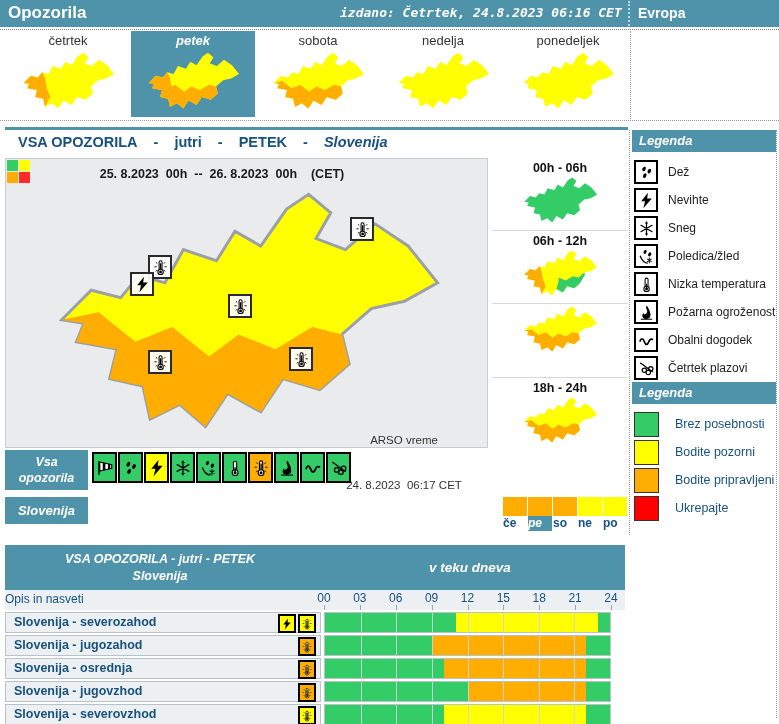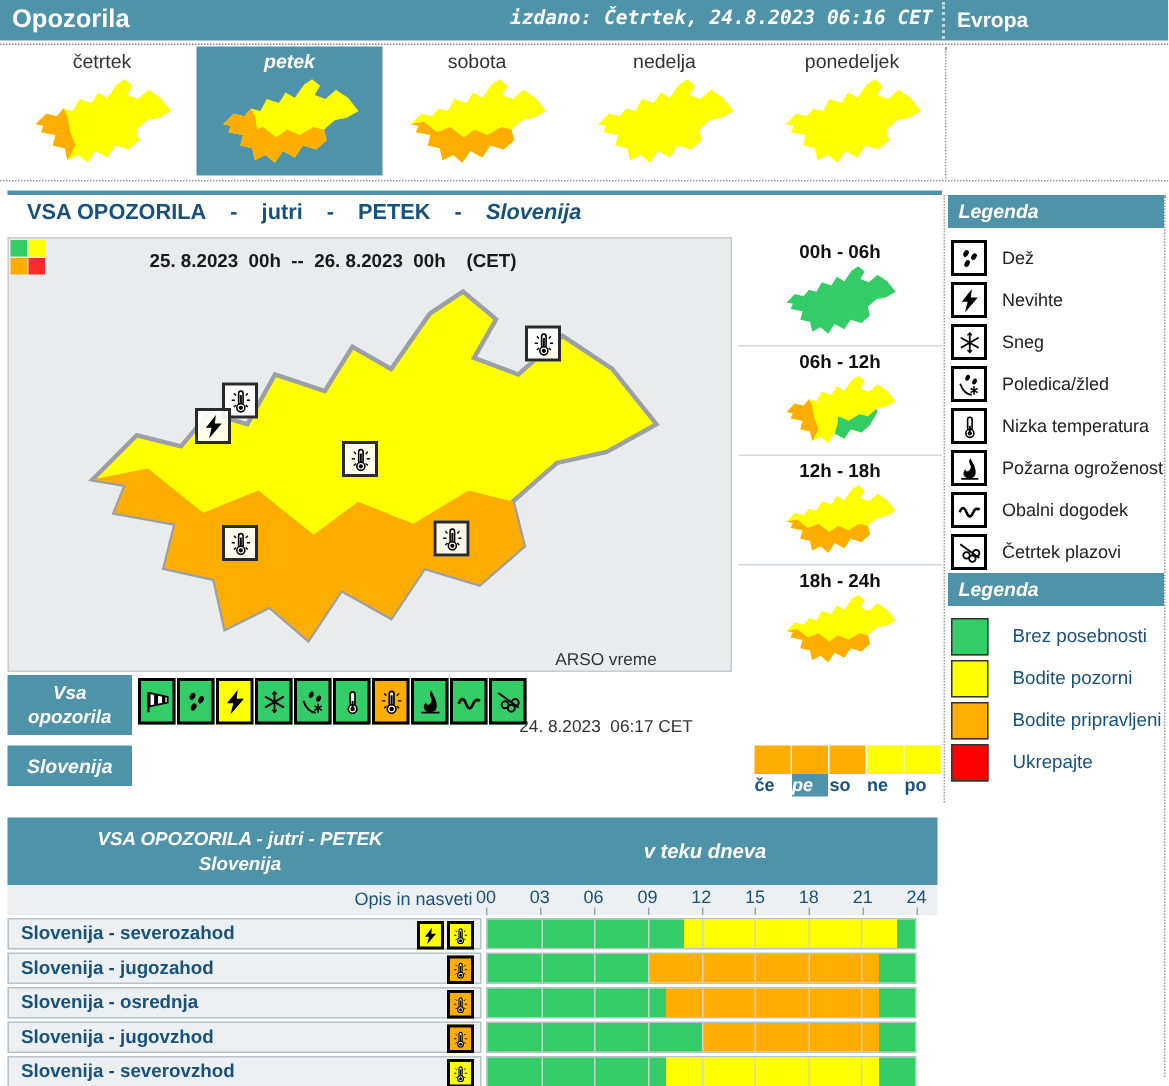--- a/index.html
+++ b/index.html
@@ -86,21 +86,21 @@
   .day-sq.sel .dl{background:#4E93A9;color:#fff;font-style:italic;}
 
   
   #warn-table{position:absolute;left:5px;top:545px;width:620px;}
   .wt-head{height:45px;background:#4E93A9;display:flex;color:#fff;}
   .wt-head .lcell{width:310px;display:flex;flex-direction:column;justify-content:center;text-align:center;}
   .wt-head .lcell div{font-size:12.5px;font-weight:bold;font-style:italic;line-height:17px;}
   .wt-head .rcell{flex:1;display:flex;align-items:center;justify-content:center;
                   font-size:13.5px;font-weight:bold;font-style:italic;}
   .wt-sub{position:relative;height:20px;background:#EDF0F2;}
-  .wt-sub .opis{position:absolute;left:0;width:310px;text-align:right;top:2px;
+  .wt-sub .opis{position:absolute;left:0;width:310px;text-align:left;top:2px;
                 font-size:12px;color:#17517E;}
   .hour-lbl{position:absolute;top:1px;transform:translateX(-50%);font-size:12px;color:#17517E;}
   .hour-tick{position:absolute;bottom:0;width:1px;height:5px;background:#8fa9bd;}
   .wt-row{position:relative;height:21px;margin-top:2px;}
   .wt-row .rlabel{position:absolute;left:0;top:0;width:306px;height:19px;background:#EDF0F2;
                   border:1px solid #b8c2c9;font-size:12.5px;font-weight:bold;color:#17517E;
                   line-height:19px;padding-left:8px;box-sizing:content-box;}
   .row-icons{position:absolute;right:4px;top:1px;display:flex;gap:2px;}
   .row-icon{width:14px;height:15px;border:2px solid #000;display:flex;align-items:center;justify-content:center;}
   .timeline{position:absolute;left:319px;top:0;width:287px;height:21px;display:flex;
@@ -261,21 +261,20 @@
       </div>
       <div class="time-panel">
         <div class="tp-lbl">06h - 12h</div>
         <svg width="88" height="50" viewBox="0 0 120 70" preserveAspectRatio="xMidYMid meet">
           <path d="M10,36 L18,28 26,30 31,24 38,26 43,17 52,20 57,12 64,16 71,6 77,2 83,7 79,14 87,17 95,10 104,16 112,26 103,31 94,33 86,40 88,48 80,55 70,52 64,61 55,56 49,65 42,59 34,63 32,54 23,52 25,44 14,42 16,37 Z" fill="#FFFF00"></path>
           <path d="M10,36 L18,28 26,30 31,24 34,30 36,42 40,52 34,63 32,54 23,52 25,44 14,42 16,37 Z" fill="#FFAD00"></path>
           <path d="M58,40 L68,44 78,38 86,40 94,33 95,36 88,48 80,55 70,52 64,61 55,56 58,46 Z" fill="#33CC66"></path>
         </svg>
       </div>
       <div class="time-panel">
-        <div class="tp-lbl">12h - 18h</div>
         <svg width="88" height="50" viewBox="0 0 120 70" preserveAspectRatio="xMidYMid meet">
           <path d="M10,36 L18,28 26,30 31,24 38,26 43,17 52,20 57,12 64,16 71,6 77,2 83,7 79,14 87,17 95,10 104,16 112,26 103,31 94,33 86,40 88,48 80,55 70,52 64,61 55,56 49,65 42,59 34,63 32,54 23,52 25,44 14,42 16,37 Z" fill="#FFFF00"></path>
           <path d="M10,36 L20,34 30,42 40,38 50,46 58,40 68,44 78,38 86,40 88,48 80,55 70,52 64,61 55,56 49,65 42,59 34,63 32,54 23,52 25,44 14,42 16,37 Z" fill="#FFAD00"></path>
         </svg>
       </div>
       <div class="time-panel">
         <div class="tp-lbl">18h - 24h</div>
         <svg width="88" height="50" viewBox="0 0 120 70" preserveAspectRatio="xMidYMid meet">
           <path d="M10,36 L18,28 26,30 31,24 38,26 43,17 52,20 57,12 64,16 71,6 77,2 83,7 79,14 87,17 95,10 104,16 112,26 103,31 94,33 86,40 88,48 80,55 70,52 64,61 55,56 49,65 42,59 34,63 32,54 23,52 25,44 14,42 16,37 Z" fill="#FFFF00"></path>
           <path d="M10,36 L20,34 30,42 40,38 50,46 58,40 68,44 78,38 86,40 88,48 80,55 70,52 64,61 55,56 49,65 42,59 34,63 32,54 23,52 25,44 14,42 16,37 Z" fill="#FFAD00"></path>

